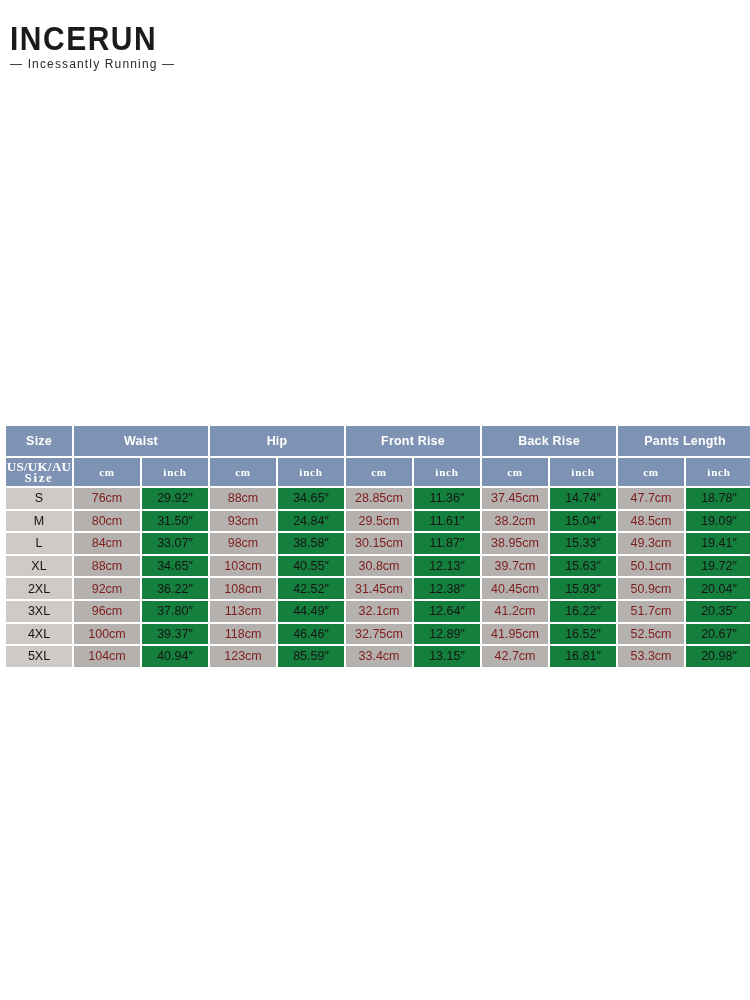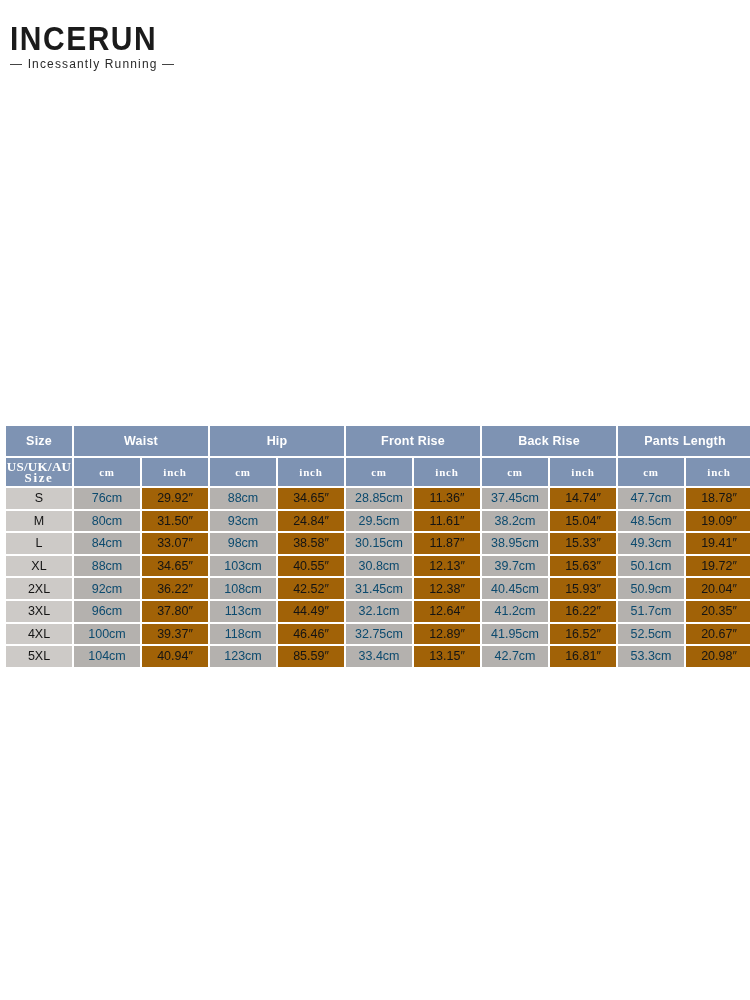--- a/index.html
+++ b/index.html
@@ -93,26 +93,26 @@
   
   tbody tr { height: 20.6px; }
   td.c-size {
     background: #cdcac7;
     color: #141414;
     font-size: 12.5px;
     font-weight: 400;
   }
   td.c-cm {
     background: #b4b1ae;
-    color: #0c4a6e;
+    color: #7f1d1d;
     font-size: 12.5px;
     font-weight: 400;
   }
   td.c-in {
-    background: #a16207;
+    background: #15803d;
     color: #141414;
     font-size: 12.5px;
     font-weight: 400;
   }
 </style>
 </head>
 <body>
 
 <div class="logo-block">
   <div class="logo-word">INCERUN</div>

